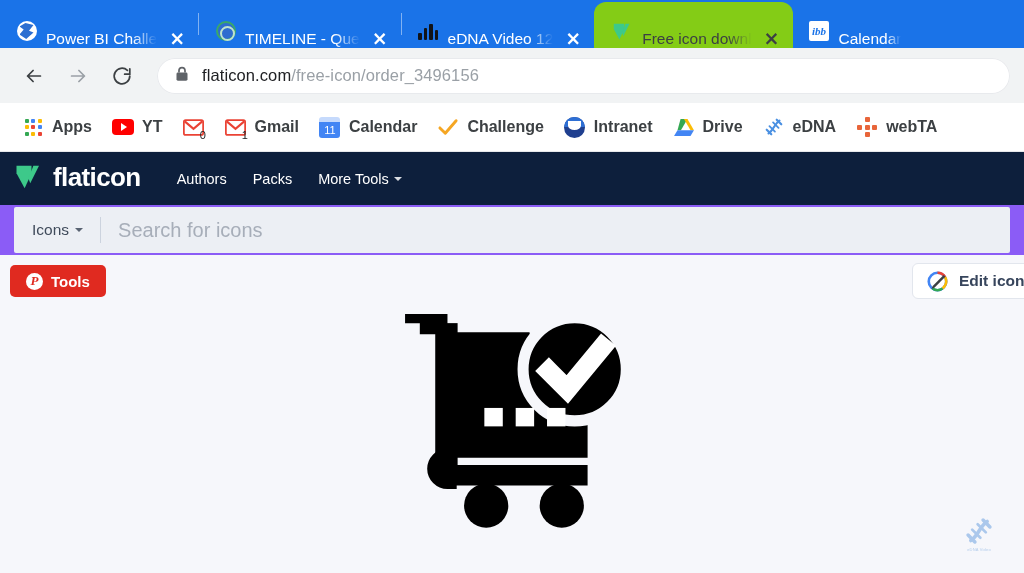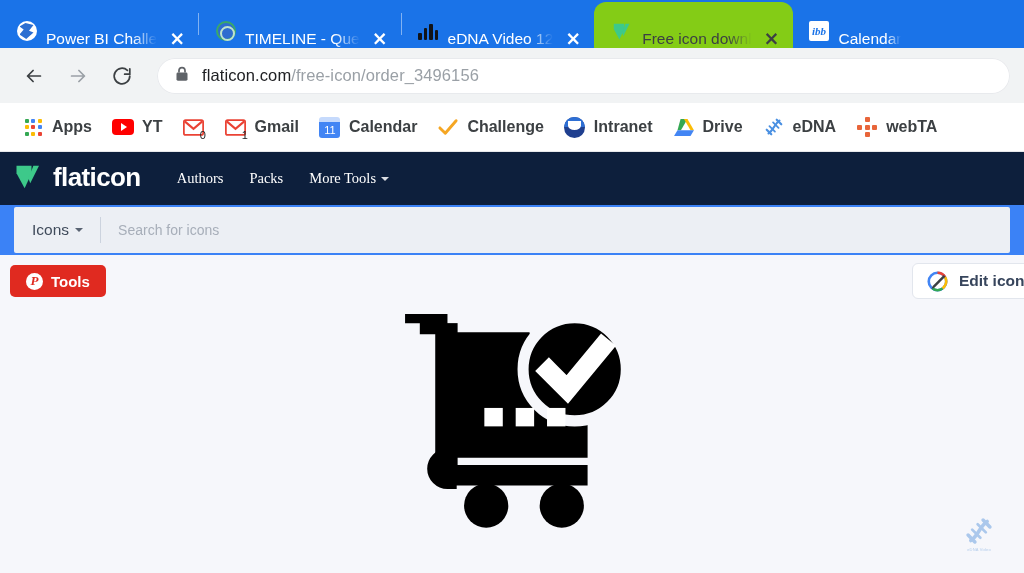--- a/index.html
+++ b/index.html
@@ -178,46 +178,46 @@
 
   
   .fi-header{
     height:53px;background:#0d1f3c;display:flex;align-items:center;
     padding:0 14px;gap:0;
   }
   .fi-logo{ display:flex;align-items:flex-start;gap:9px;margin-right:36px; }
   .fi-logo-word{
     color:#ffffff;font-size:26px;font-weight:700;letter-spacing:-.6px;
   }
-  .fi-nav{ display:flex;align-items:center;gap:26px;font-family:Liberation Serif, serif; }
+  .fi-nav{ display:flex;align-items:center;gap:26px; }
   .fi-nav a{
     color:#ffffff;font-size:14.5px;text-decoration:none;white-space:nowrap;
     display:flex;align-items:center;gap:5px;
   }
   .caret{
     width:0;height:0;border-left:4px solid transparent;border-right:4px solid transparent;
     border-top:4.5px solid currentColor;display:inline-block;opacity:.85;
   }
 
   
   .fi-searchrow{
-    height:50px;background:#3b82f6;display:flex;align-items:center;padding:0 14px;
+    height:50px;background:#8b5cf6;display:flex;align-items:center;padding:0 14px;
   }
   .fi-search{
     flex:1;height:46px;background:#eceff4;display:flex;align-items:center;
     padding:0 0 0 18px;gap:0;border-radius:2px;
   }
   .fi-dd{
     font-size:15.5px;color:#3f4a5a;display:flex;align-items:center;gap:6px;
     padding-right:17px;white-space:nowrap;
   }
   .fi-divider{ width:1px;height:26px;background:#ccd3de;flex:0 0 auto; }
   .fi-input{
     flex:1;border:0;background:transparent;outline:none;padding-left:17px;
-    font-size:14px;color:#5b6572;font-family:"Liberation Sans",sans-serif;
+    font-size:20px;color:#5b6572;font-family:"Liberation Sans",sans-serif;
   }
   .fi-input::placeholder{ color:#a7aeb9; }
 
   
   .content{
     position:relative;height:309px;background:#f6f7fb;
   }
   .btn-save{
     position:absolute;left:10px;top:10px;
     background:#e02a20;color:#fff;border:0;border-radius:5px;

